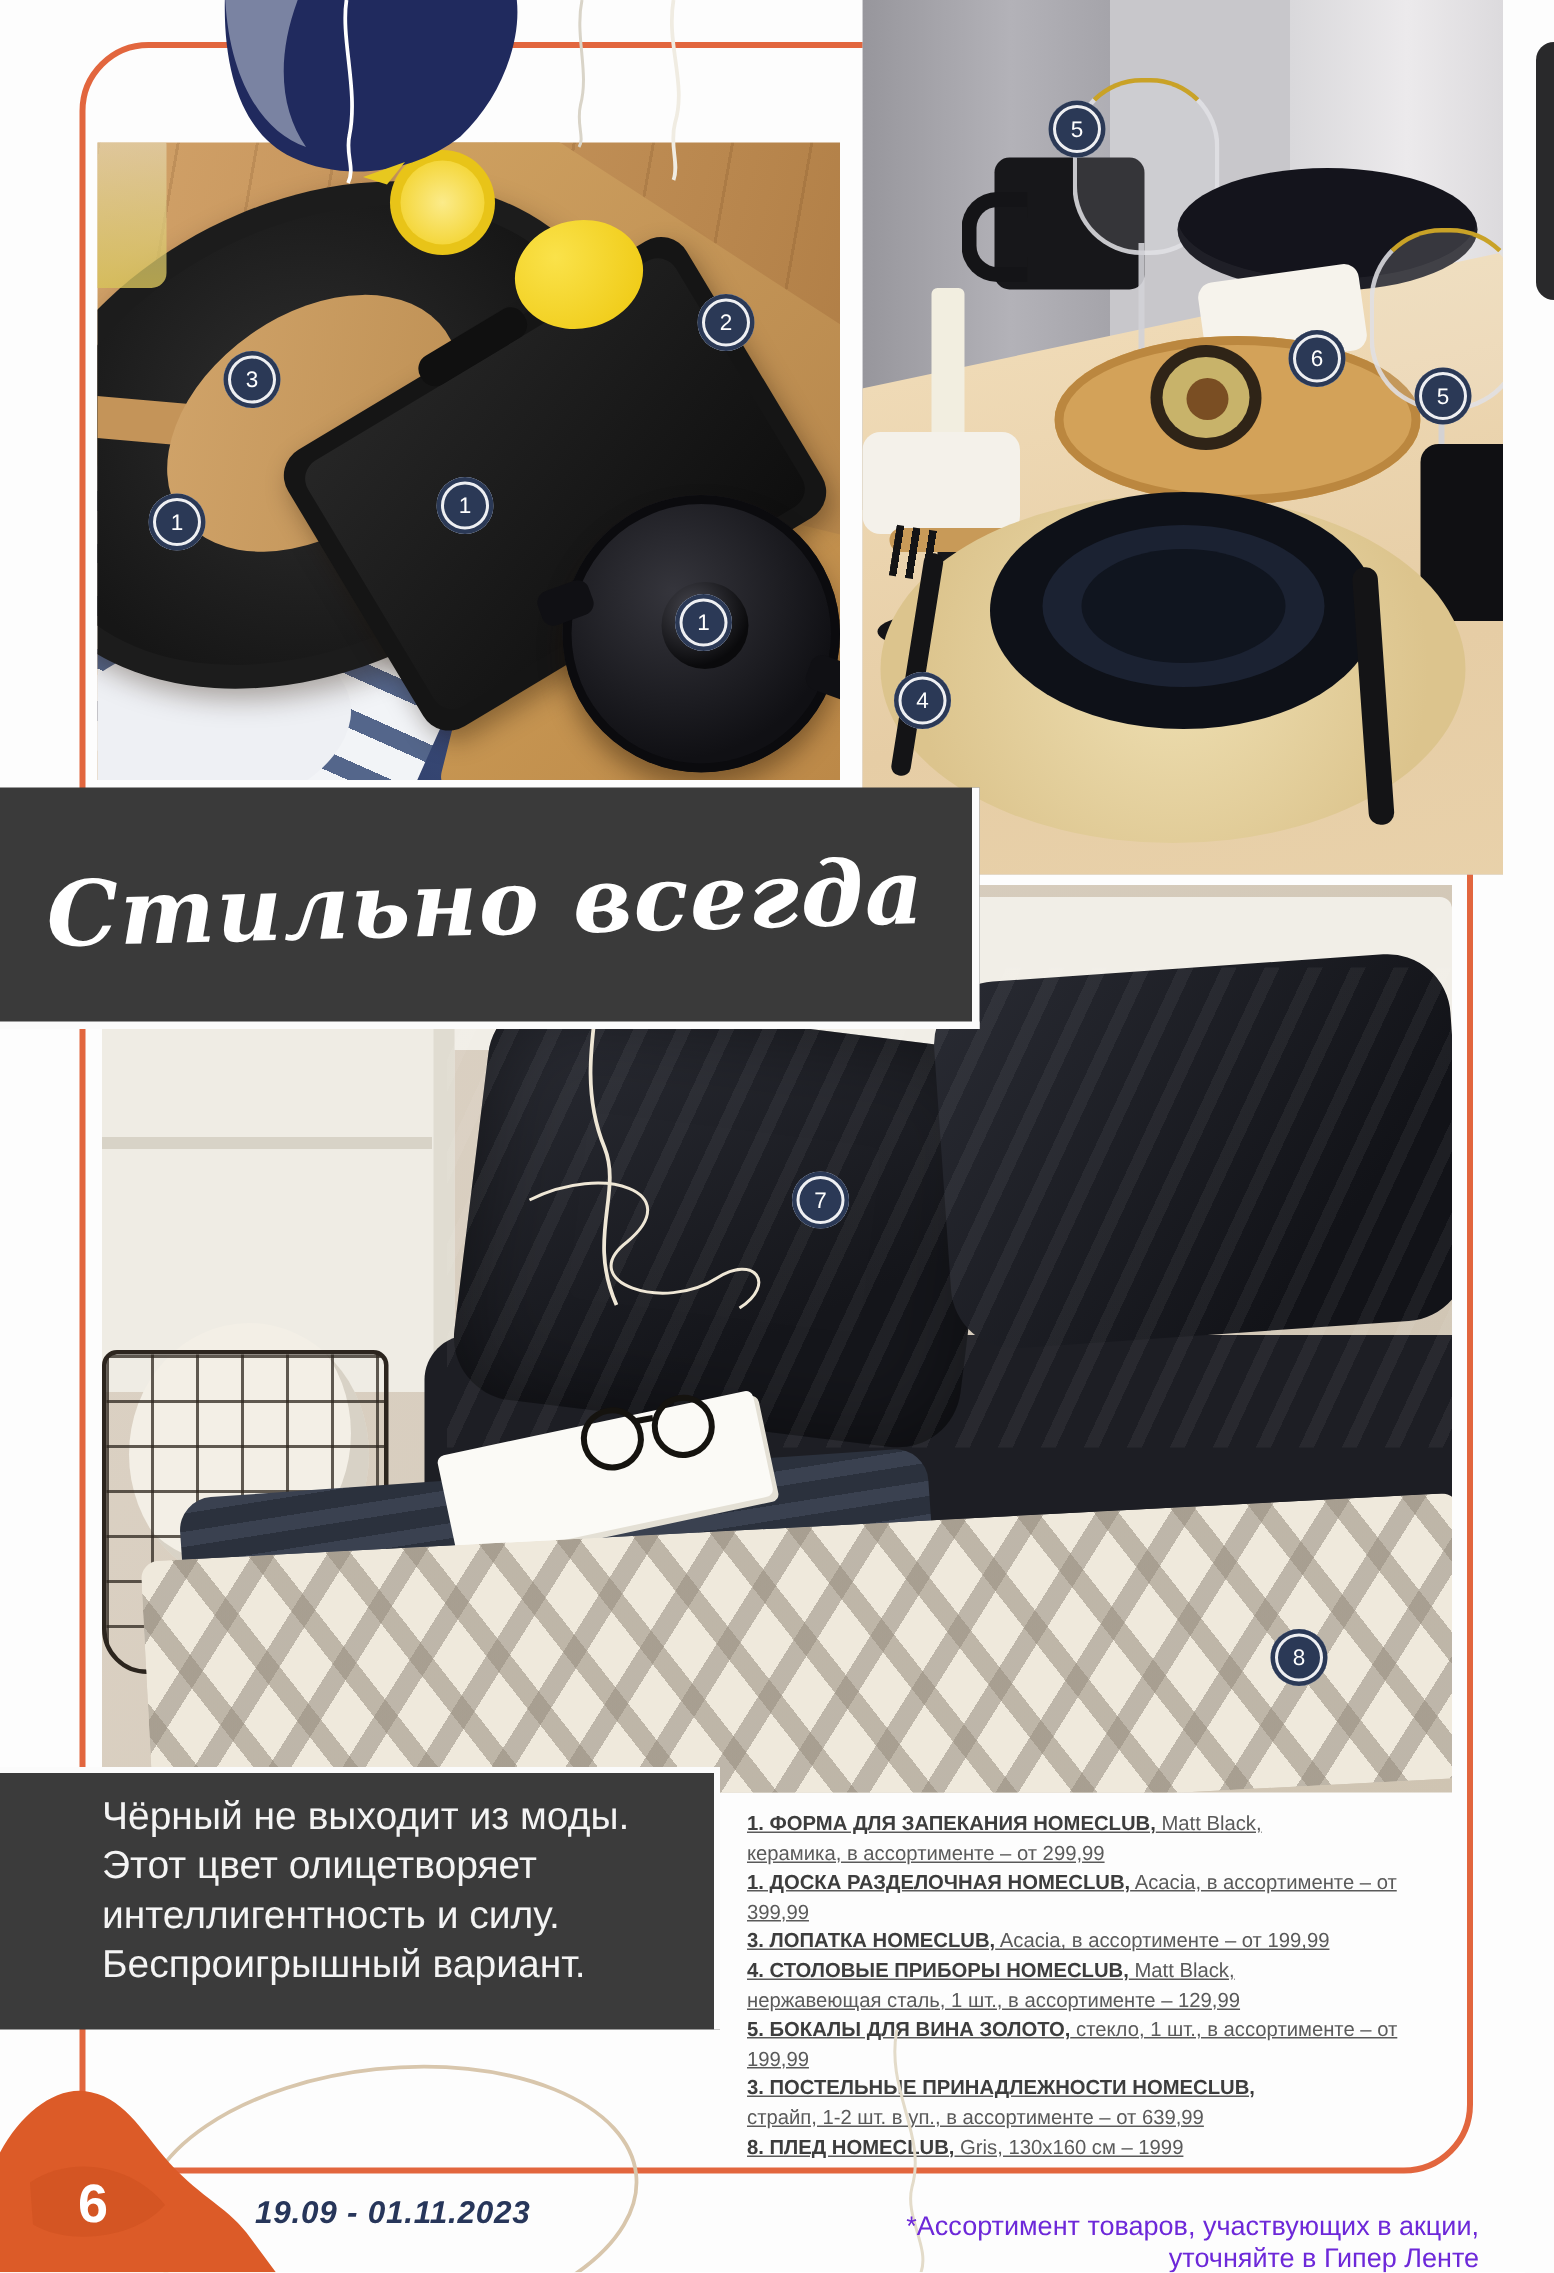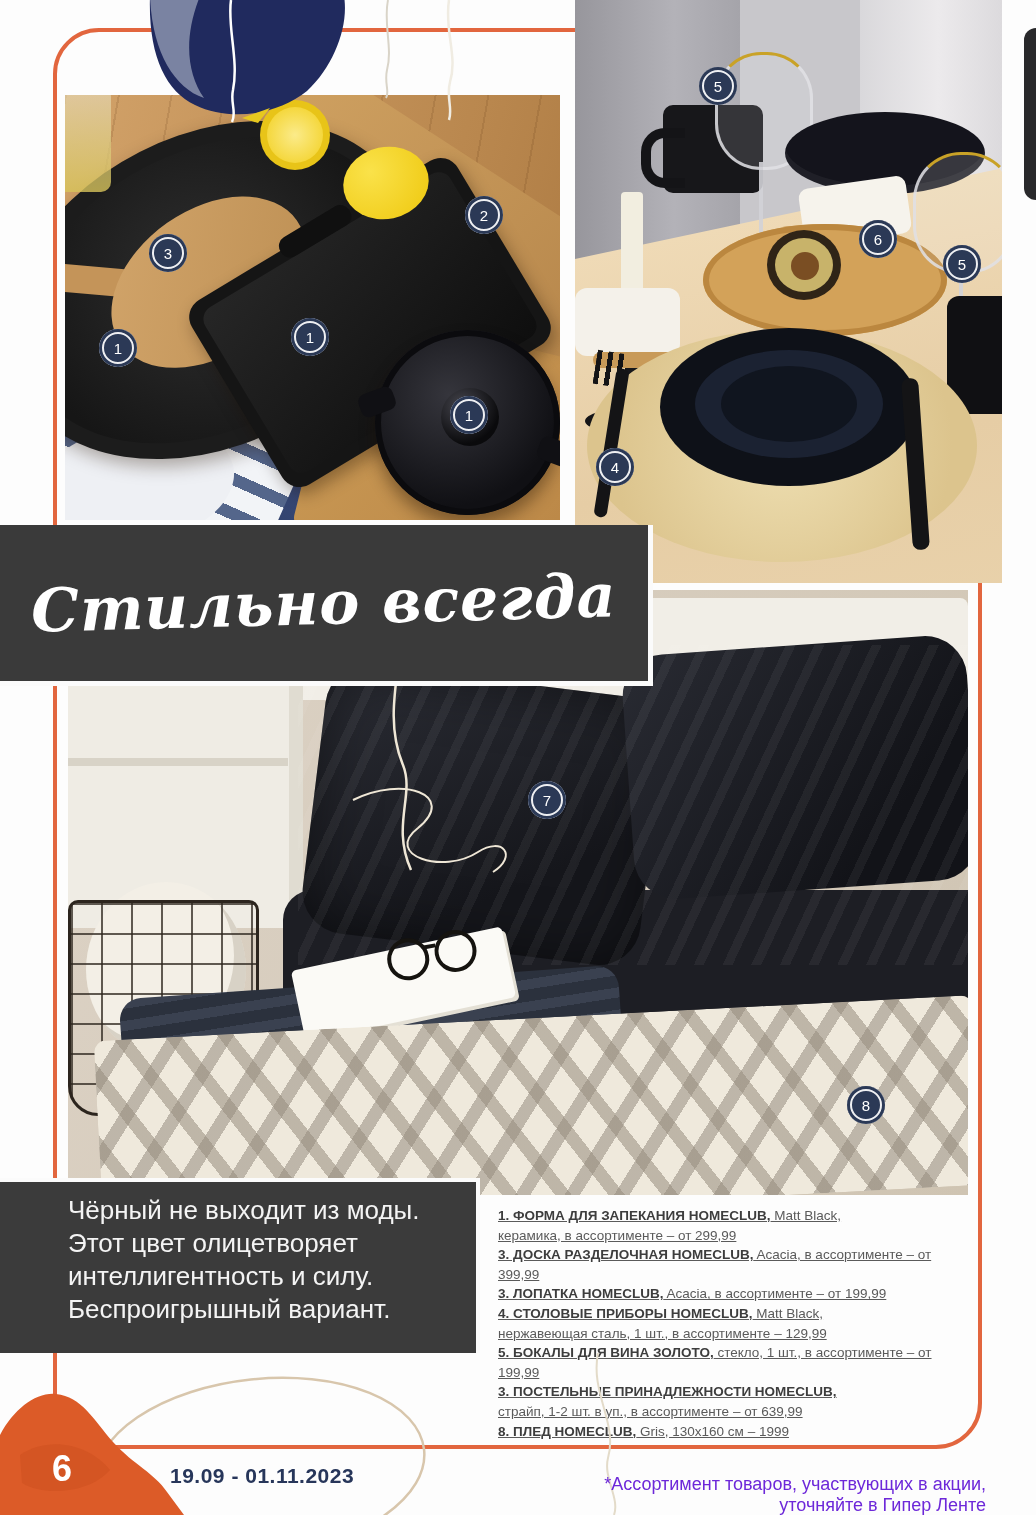--- a/index.html
+++ b/index.html
@@ -28,21 +28,21 @@
     color:#fff;font-size:60px;letter-spacing:1px;transform:rotate(-1.5deg);}
   
   #quote-box{left:0;top:1178px;width:480px;height:175px;background:#3b3b3b;z-index:5;
     border-top:4px solid #fbfbfb;border-right:4px solid #fbfbfb;box-sizing:border-box;
     padding:12px 14px 0 68px;color:#f4f4f4;font-size:26px;line-height:33px;}
   
   #product-list{left:498px;top:1206px;width:478px;z-index:5;font-size:13.5px;line-height:19.6px;color:#5a5a5a;text-decoration:underline;}
   #product-list .b{font-weight:bold;color:#3d3d3d;}
   
   #page-number{left:42px;top:1448px;width:40px;text-align:center;color:#fff;font-size:36px;font-weight:bold;z-index:8;}
-  #date-range{left:170px;top:1464px;color:#27365a;font-size:21px;font-weight:bold;letter-spacing:.5px;z-index:6;}
+  #date-range{left:170px;top:1464px;color:#27365a;font-size:21px;font-weight:bold;letter-spacing:.5px;z-index:6;font-style:italic;}
   #disclaimer{left:576px;top:1474px;width:410px;text-align:right;color:#6d28d9;font-size:18px;z-index:6;}
   svg{display:block;}
   .doodle{pointer-events:none;}
 </style>
 </head>
 <body>
 
 <div id="page">
 
   <div id="frame" class="abs"></div>
@@ -259,21 +259,21 @@
   <div id="quote-box" class="abs">
     <div>Чёрный не выходит из моды.</div>
     <div>Этот цвет олицетворяет</div>
     <div>интеллигентность и силу.</div>
     <div>Беспроигрышный вариант.</div>
   </div>
 
   <div id="product-list" class="abs">
     <div><span class="b">1. ФОРМА ДЛЯ ЗАПЕКАНИЯ HOMECLUB,</span><span> Matt Black,</span></div>
     <div><span class="b"></span><span>керамика, в ассортименте – от 299,99</span></div>
-    <div><span class="b">3. ДОСКА РАЗДЕЛОЧНАЯ HOMECLUB,</span><span> Acacia, в ассортименте – от 399,99</span></div>
+    <div><span class="b">1. ДОСКА РАЗДЕЛОЧНАЯ HOMECLUB,</span><span> Acacia, в ассортименте – от 399,99</span></div>
     <div><span class="b">3. ЛОПАТКА HOMECLUB,</span><span> Acacia, в ассортименте – от 199,99</span></div>
     <div><span class="b">4. СТОЛОВЫЕ ПРИБОРЫ HOMECLUB,</span><span> Matt Black,</span></div>
     <div><span class="b"></span><span>нержавеющая сталь, 1 шт., в ассортименте – 129,99</span></div>
     <div><span class="b">5. БОКАЛЫ ДЛЯ ВИНА ЗОЛОТО,</span><span> стекло, 1 шт., в ассортименте – от 199,99</span></div>
     <div><span class="b">3. ПОСТЕЛЬНЫЕ ПРИНАДЛЕЖНОСТИ HOMECLUB,</span><span></span></div>
     <div><span class="b"></span><span>страйп, 1-2 шт. в уп., в ассортименте – от 639,99</span></div>
     <div><span class="b">8. ПЛЕД HOMECLUB,</span><span> Gris, 130x160 см – 1999</span></div>
   </div>
 
   <svg class="abs doodle" style="left:85px;top:1372px;z-index:6;" width="350" height="143" viewBox="0 0 350 143">

